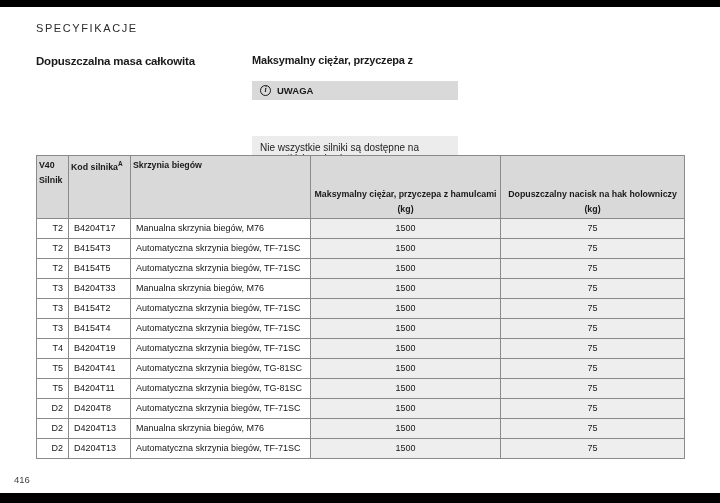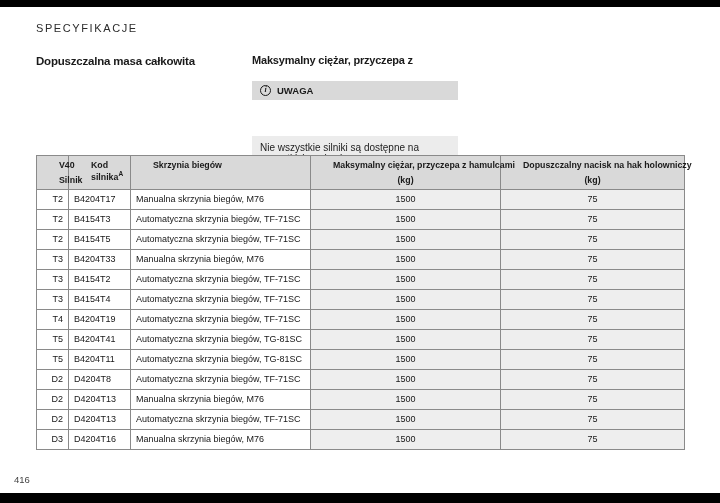--- a/index.html
+++ b/index.html
@@ -52,25 +52,25 @@
     font-size: 10px; line-height: 11.5px; color: #222; margin-top: 36px;
   }
   table.spec {
     position: absolute; top: 155px; left: 36px; width: 648px;
     border-collapse: collapse; table-layout: fixed;
   }
   .spec th, .spec td { border: 1px solid var(--table-border, #8a8a8a); }
   .spec thead th {
     background: var(--table-header-bg, #d9d9d9);
     font-size: 8.8px; font-weight: bold;
-    padding: 4px 22px; vertical-align: top; text-align: left;
+    padding: 4px 2px; vertical-align: top; text-align: left;
   }
   .spec thead th.c4, .spec thead th.c5 { text-align: center; }
   .h2nd { margin-top: 5px; }
-  .nowrap { white-space: nowrap; }
+  .nowrap { white-space: nowrap; margin-top: 29px; }
   .spec thead sup { font-size: 6.5px; vertical-align: super; }
   .spec td {
     font-size: 9px; line-height: 11px; padding: 4px 5px; color: #161616;
     background: #ffffff;
   }
   .spec td.engine { text-align: right; }
   .spec td.num { text-align: center; background: var(--numeric-cell-bg, #eee); }
   .page-number {
     position: absolute; left: 14px; bottom: 18px;
     font-size: 9.5px; color: #444;
@@ -209,25 +209,18 @@
         <td class="num">1500</td>
         <td class="num">75</td>
       </tr>
       <tr>
         <td class="engine">D2</td>
         <td class="code">D4204T13</td>
         <td class="gearbox">Automatyczna skrzynia biegów, TF-71SC</td>
         <td class="num">1500</td>
         <td class="num">75</td>
       </tr>
-      <tr>
-        <td class="engine">D3</td>
-        <td class="code">D4204T16</td>
-        <td class="gearbox">Manualna skrzynia biegów, M76</td>
-        <td class="num">1500</td>
-        <td class="num">75</td>
-      </tr>
     </tbody>
 </table>
 
 <div class="page-number">416</div>
 
 <div class="bar-bottom"></div>
 
 </body></html>

